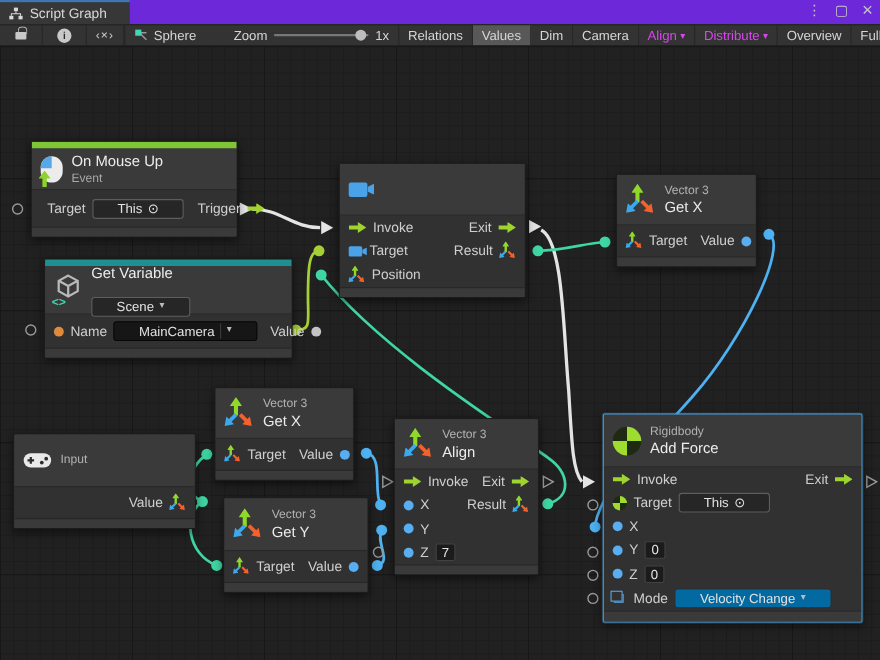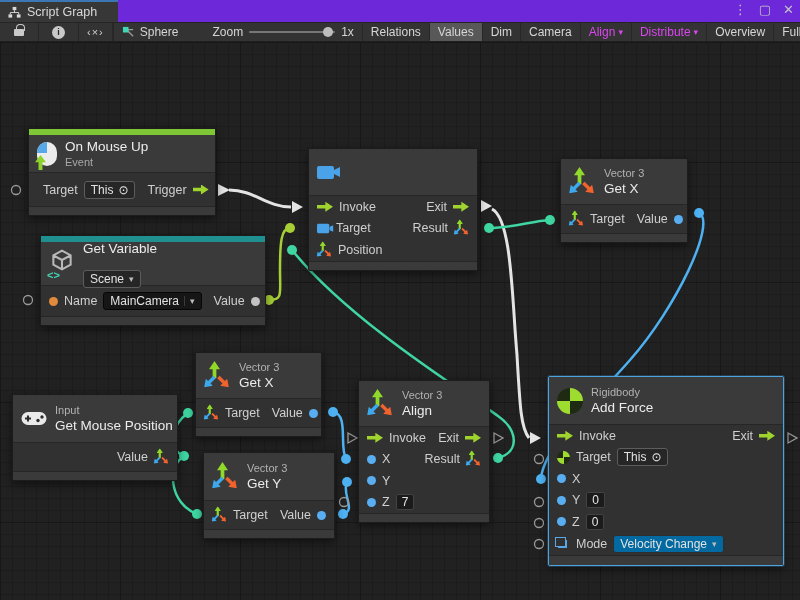--- a/index.html
+++ b/index.html
@@ -59,22 +59,22 @@
   .nfoot { height:9px; background:#3a3a3a; border-top:1px solid #262626; }
   .sp { flex:1; }
   .plabel { white-space:nowrap; }
 
   .dot { width:9px; height:9px; border-radius:50%; flex:none; }
   .dot.blue { background:#58aef0; } .dot.orange { background:#e08a3c; } .dot.gray { background:#c3c3c3; }
 
   .farrow { width:16px; height:10px; background:#9fd32d; flex:none;
     clip-path:polygon(0 32%,52% 32%,52% 0,100% 50%,52% 100%,52% 68%,0 68%); }
 
-  .chip { display:inline-flex; align-items:center; gap:5px; background:#262626; border:1px solid #5d5d5d;
-          border-radius:3px; padding:1px 6px; font-size:12px; color:#e2e2e2; white-space:nowrap; }
+  .chip { display:inline-flex; gap:5px; background:#262626; border:1px solid #5d5d5d;
+          border-radius:3px; padding:1px 22px; font-size:12px; color:#e2e2e2; white-space:nowrap; }
   .chip.dark { background:#161616; border-color:#060606; }
   .chip .dd { font-size:9px; color:#bbb; }
   .numfield { background:#1b1b1b; border:1px solid #424242; border-radius:2px; padding:0 5px;
               font-size:12px; color:#e6e6e6; min-width:16px; text-align:center; }
 
   
   .v3 { position:relative; width:27px; height:26px; flex:none; }
   .v3 i { position:absolute; width:15px; height:10px;
     clip-path:polygon(0 33%,52% 33%,52% 0,100% 50%,52% 100%,52% 67%,0 67%); }
   .v3 .u { background:#90d829; left:2px; top:1px; width:17px; height:11px; transform:rotate(-90deg); }
@@ -363,21 +363,20 @@
     <div class="node" style="left:12px; top:352px; width:166px;">
       <div class="nhead" style="height:48px;">
         <svg width="26" height="18" viewBox="0 0 26 16" style="flex:none;">
           <rect x="0.5" y="1" width="25" height="13" rx="6.5" fill="#e9e9e9"></rect>
           <path d="M7 4.5 V10.5 M4 7.5 H10" stroke="#2b2b2b" stroke-width="2"></path>
           <circle cx="17" cy="9.5" r="1.7" fill="#2b2b2b"></circle>
             <circle cx="21" cy="6" r="1.7" fill="#2b2b2b"></circle>
         </svg>
         <span class="htext">
           <span class="ntype">Input</span>
-          <span class="ntitle">Get Mouse Position</span>
         </span>
       </div>
       <div class="nbody">
         <div class="nrow" style="height:28px;">
           <span class="sp"></span>
           <span class="plabel">Value</span>
           <span class="v3 sm">
               <i class="u"></i>
               <i class="l"></i>
               <i class="r"></i>

